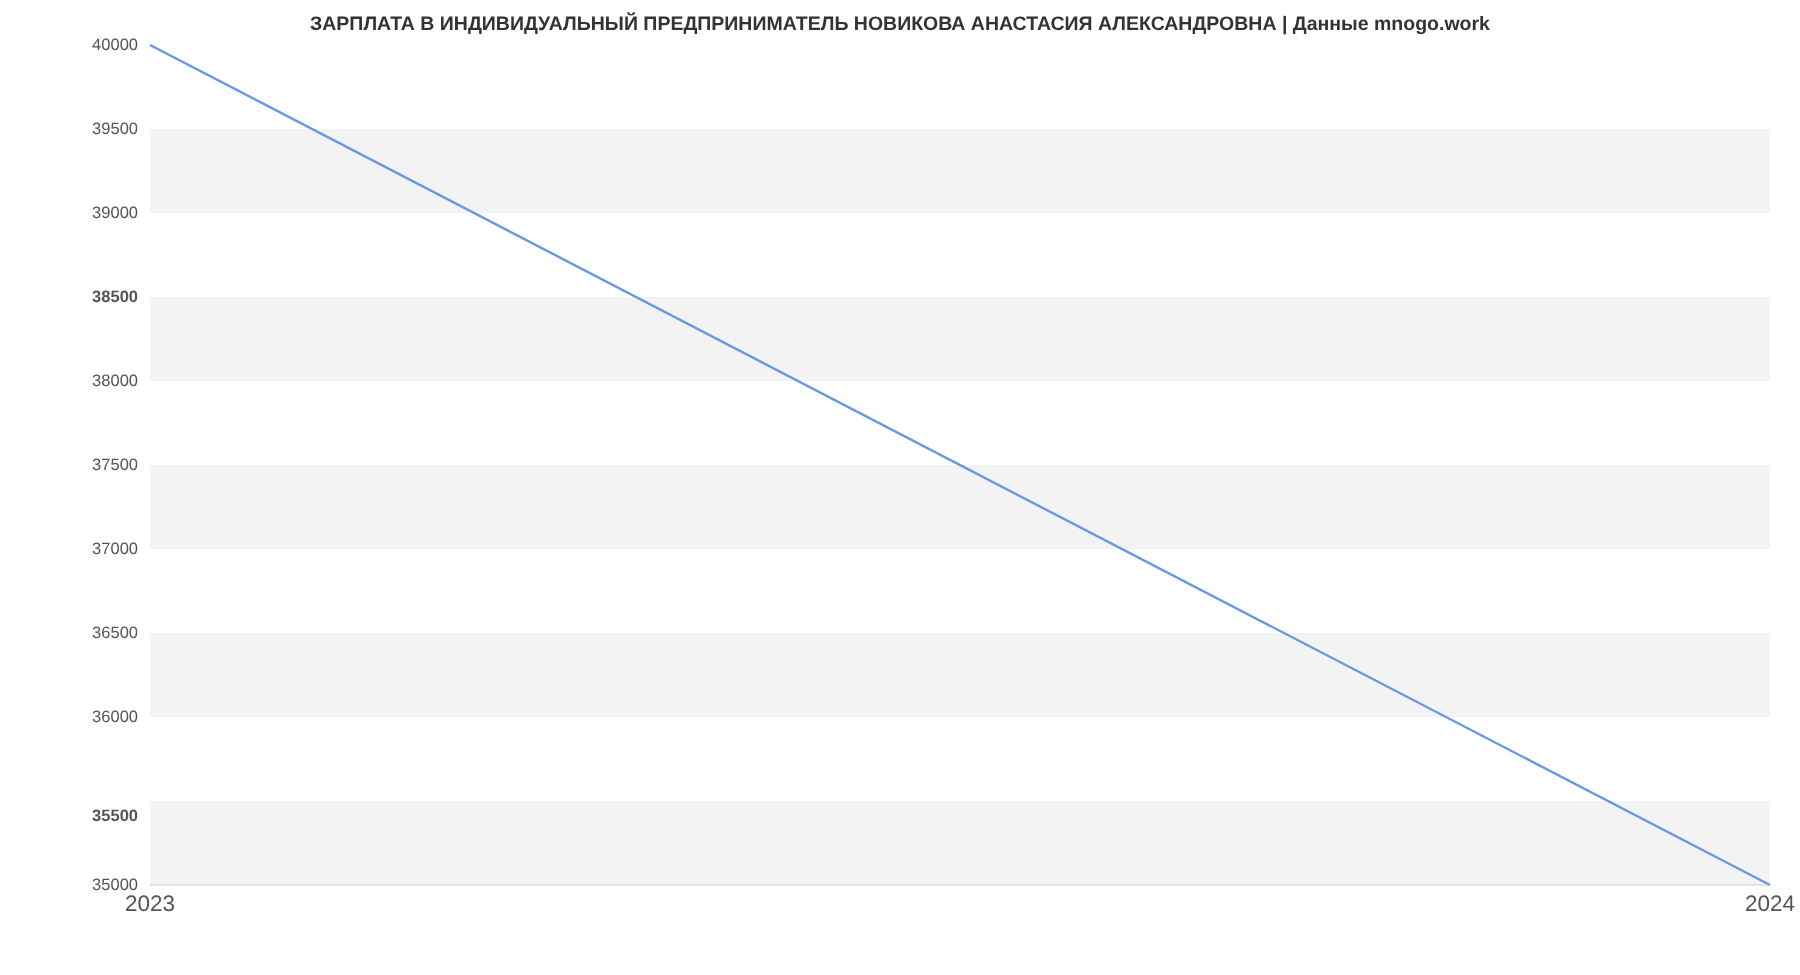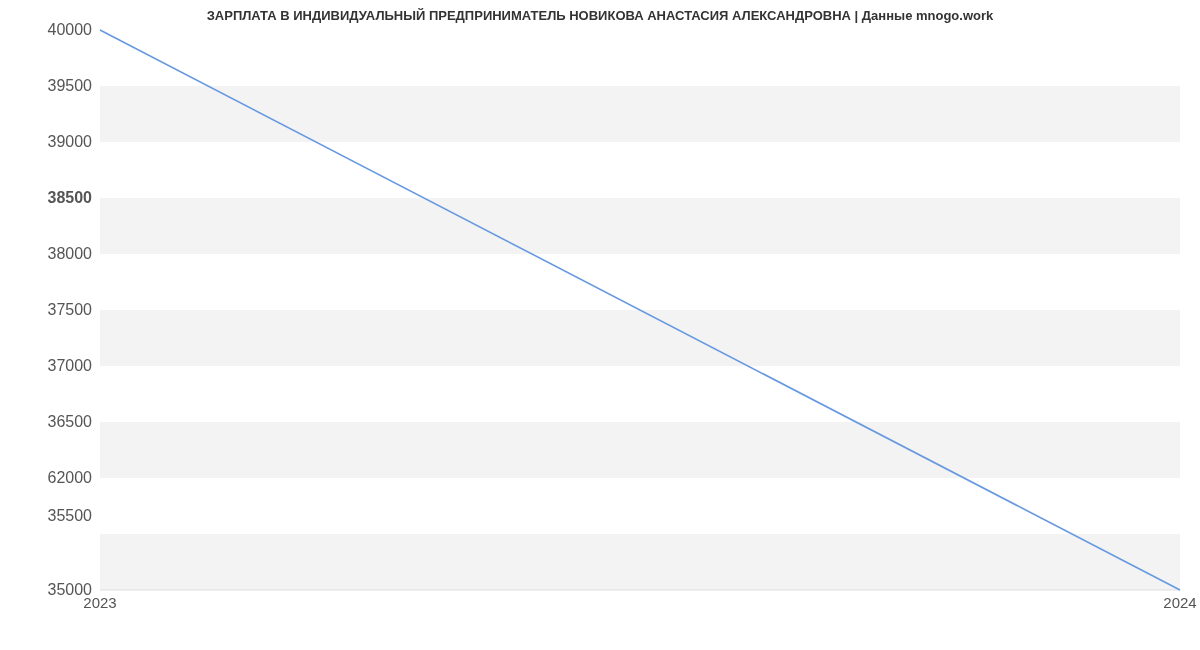--- a/index.html
+++ b/index.html
@@ -1,21 +1,21 @@
 <!DOCTYPE html>
 <html><head>
   <meta charset="utf-8">
   <style>
     * { margin: 0; padding: 0; box-sizing: border-box; }
     body { width: 1200px; height: 650px; font-family: Arial, sans-serif; background: #ffffff; position: relative; }
     .chart-container { position: absolute; top: 0; left: 0; width: 1200px; height: 478px; }
     .title { position: absolute; top: 8px; left: 0; width: 1200px; text-align: center; font-size: 13px; color: #333; font-weight: bold; }
     .plot-area { position: absolute; left: 100px; top: 30px; width: 1080px; height: 560px; }
     .grid-band { position: absolute; left: 0; width: 100%; background: #f3f3f3; }
-    .y-tick-label { position: absolute; right: 1108px; font-size: 16px; color: #555; transform: translateY(-50%); text-align: right; width: 50px; }
+    .y-tick-label { position: absolute; right: 1108px; font-size: 11px; color: #555; transform: translateY(-50%); text-align: right; width: 50px; }
     .x-tick-label { position: absolute; top: 594px; font-size: 15px; color: #555; transform: translateX(-50%); }
     svg.line-layer { position: absolute; left: 100px; top: 30px; width: 1080px; height: 560px; overflow: visible; }
     .data-line { fill: none; stroke: #6699e0; stroke-width: 1.6; }
     .axis-line { stroke: #ddd; stroke-width: 1; }
   </style>
 </head>
 <body>
 
 <div class="chart-container">
   <div class="title">ЗАРПЛАТА В ИНДИВИДУАЛЬНЫЙ ПРЕДПРИНИМАТЕЛЬ НОВИКОВА АНАСТАСИЯ АЛЕКСАНДРОВНА | Данные mnogo.work</div>
@@ -26,22 +26,22 @@
       <div class="grid-band" style="top: 280px; height: 56px;"></div>
       <div class="grid-band" style="top: 168px; height: 56px;"></div>
       <div class="grid-band" style="top: 56px; height: 56px;"></div>
     </div>
 
   <svg class="line-layer">
     <line class="axis-line" x1="0" y1="560" x2="1080" y2="560"></line>
     <path class="data-line" d="M0,0 L1080,560" style="stroke: rgb(102, 153, 224);"></path>
   </svg>
 <div class="y-tick-label" style="top: 590px;">35000</div>
-    <div class="y-tick-label" style="top: 516px;">35500</div>
-    <div class="y-tick-label" style="top: 478px;">62000</div>
+    <div class="y-tick-label" style="top: 544px; font-weight: bold;">35500</div>
+    <div class="y-tick-label" style="top: 478px;">36000</div>
     <div class="y-tick-label" style="top: 422px;">36500</div>
     <div class="y-tick-label" style="top: 366px;">37000</div>
     <div class="y-tick-label" style="top: 310px;">37500</div>
     <div class="y-tick-label" style="top: 254px;">38000</div>
     <div class="y-tick-label" style="top: 198px; font-weight: bold;">38500</div>
     <div class="y-tick-label" style="top: 142px;">39000</div>
     <div class="y-tick-label" style="top: 86px;">39500</div>
     <div class="y-tick-label" style="top: 30px;">40000</div>
     <div class="x-tick-label" style="left: 100px;">2023</div>
     <div class="x-tick-label" style="left: 1180px;">2024</div>

